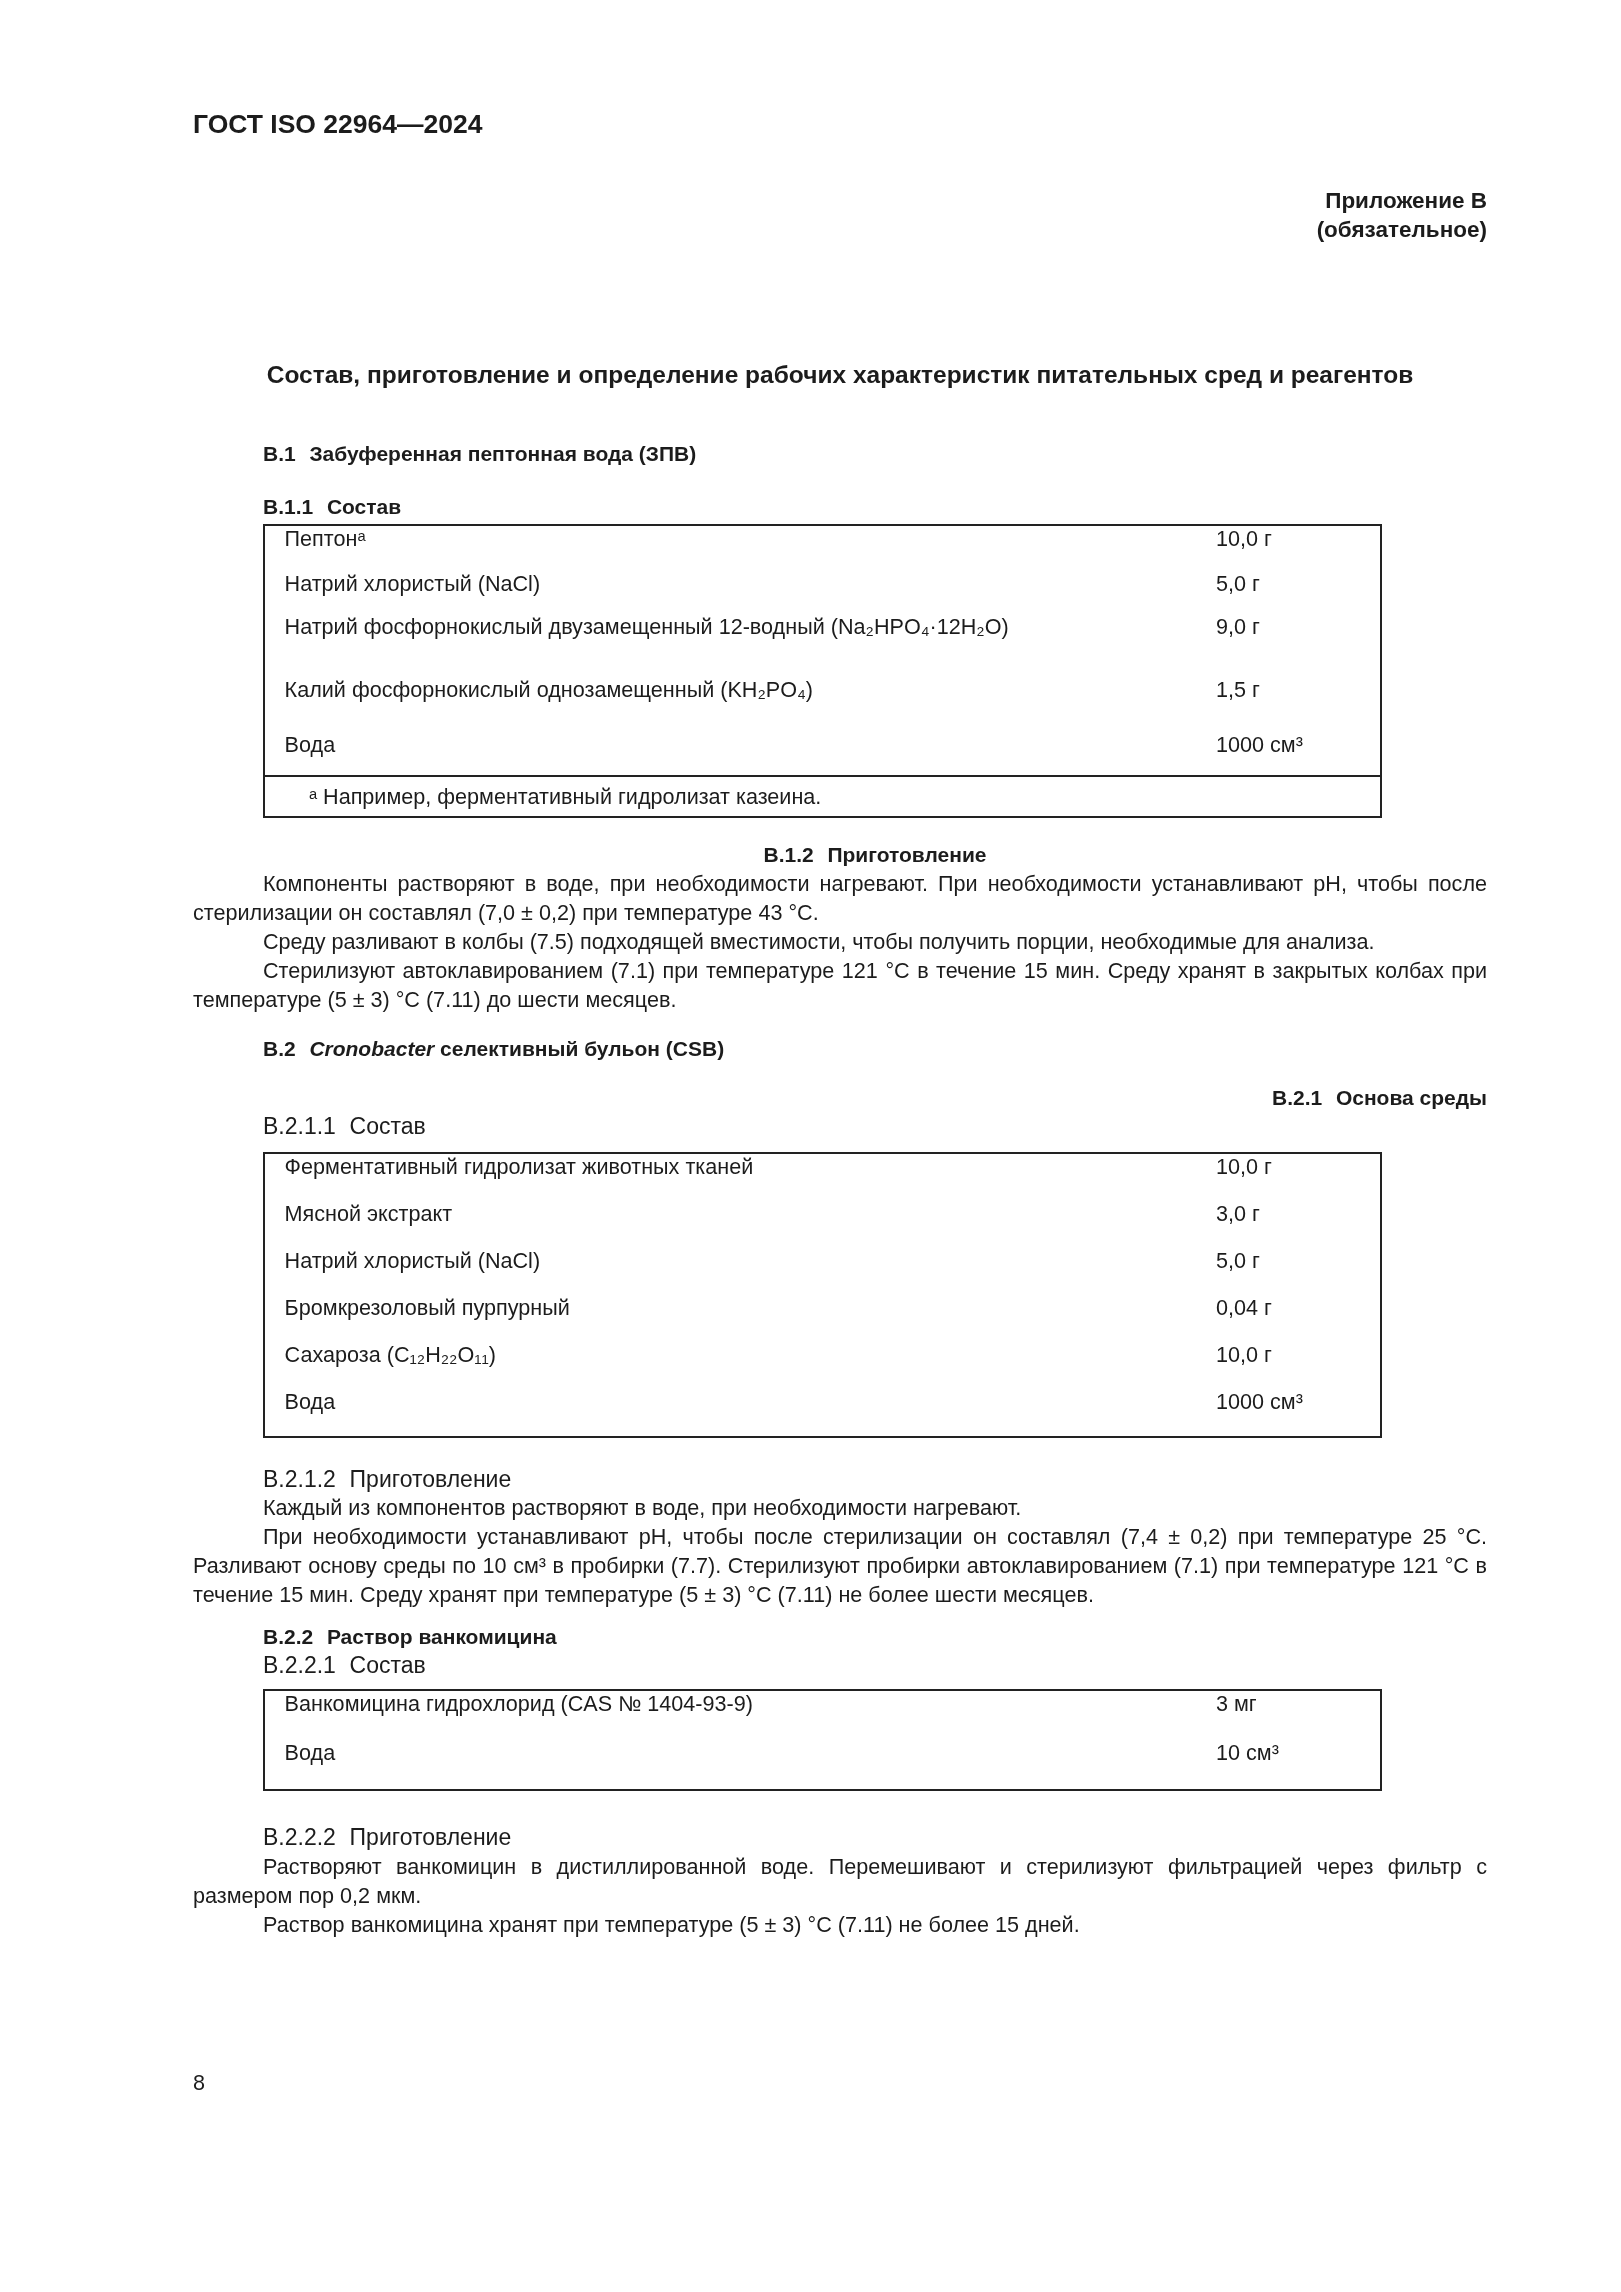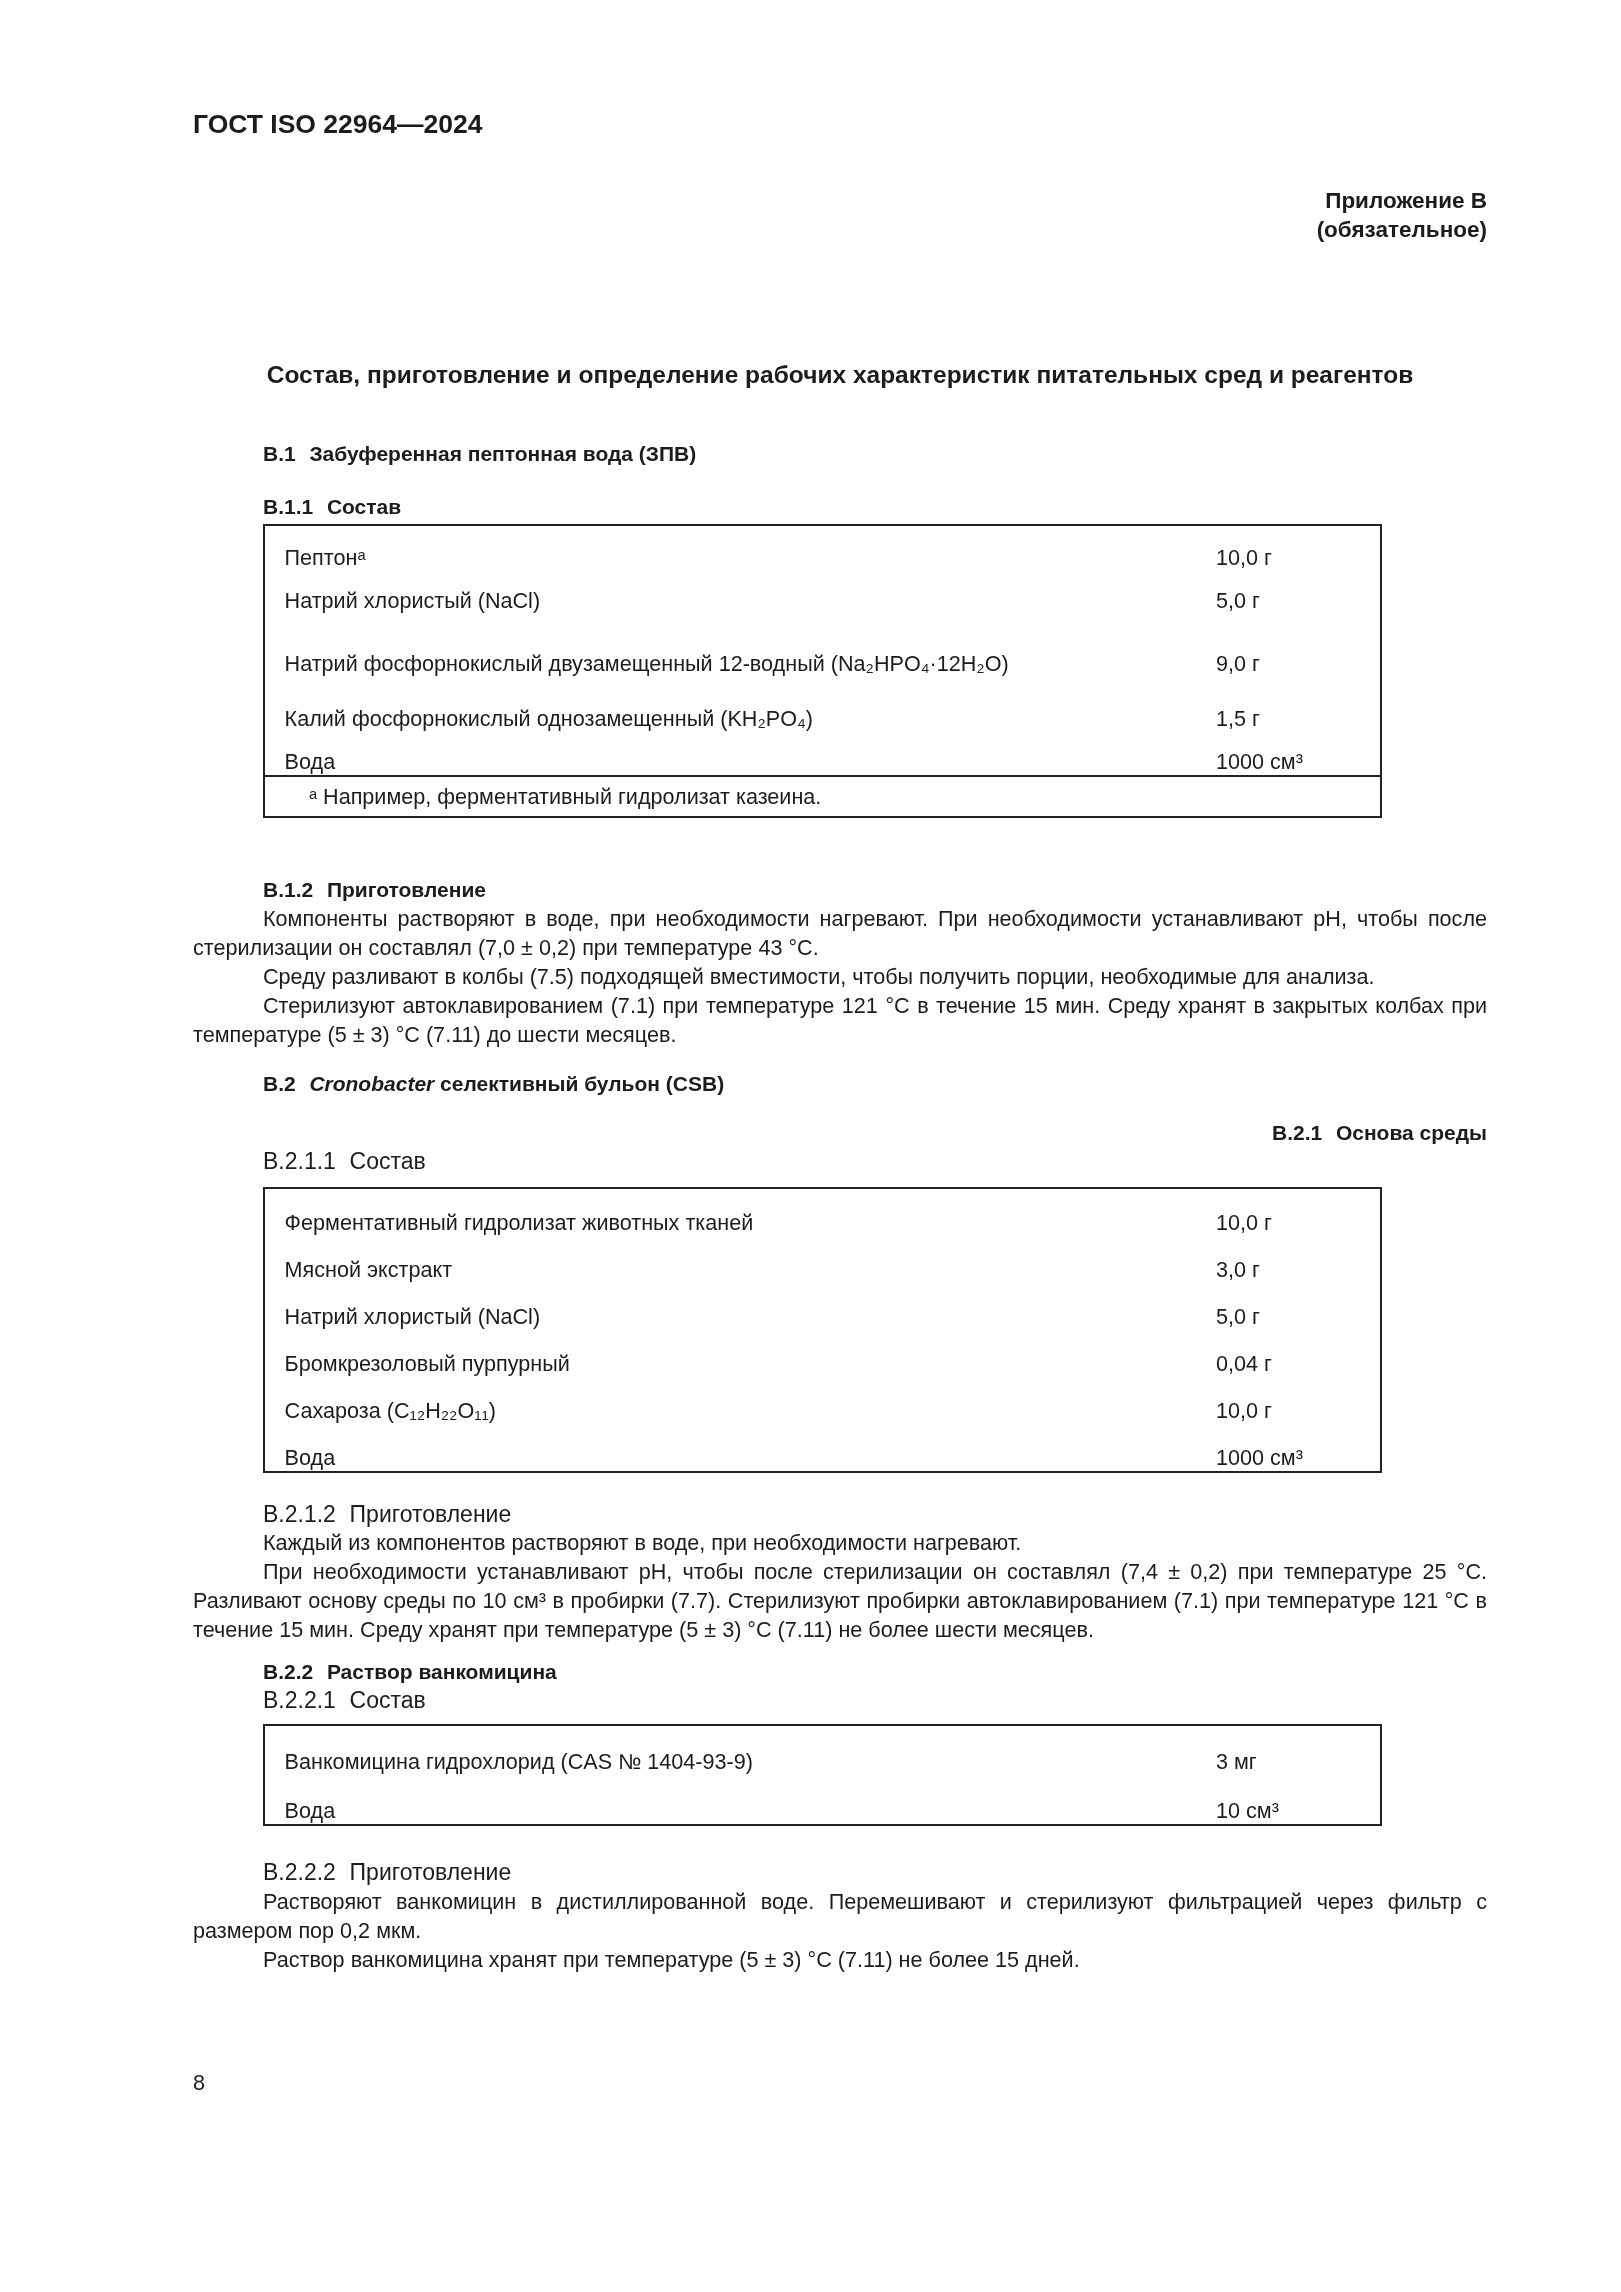--- a/index.html
+++ b/index.html
@@ -57,38 +57,38 @@
     text-indent: 70px;
   }
   .ctable {
     margin-left: 70px;
     width: 1119px;
     border: 2.9px solid #222222;
     font-size: 21.6px;
   }
   .trow {
     display: flex;
-    align-items: flex-end;
+    align-items: flex-start;
   }
   .tname {
     width: 951px;
     padding-left: 19.6px;
     flex: 0 0 951px;
   }
   .tval { flex: 1 1 auto; }
   .tfoot {
     border-top: 2px solid #222222;
     display: flex;
     align-items: center;
     padding-left: 44px;
   }
   .h-b1   { margin-top: 49px; }
   .h-b11  { margin-top: 25.5px; }
   .t-bpw  { margin-top: 3.9px; }
-  .h-b12  { margin-top: 58px; }
+  .h-b12  { margin-top: 23px; text-align: center; }
   .p-b12  { margin-top: 0; }
   .h-b2   { margin-top: 21.6px; }
   .h-b21  { margin-top: 21px; text-align: right; }
   .h-b211 { margin-top: 2px; }
   .t-csb  { margin-top: 11.8px; }
   .h-b212 { margin-top: 27.4px; }
   .h-b22  { margin-top: 13.7px; }
   .h-b221 { margin-top: 2px; }
   .t-van  { margin-top: 9.8px; }
   .h-b222 { margin-top: 33px; }

